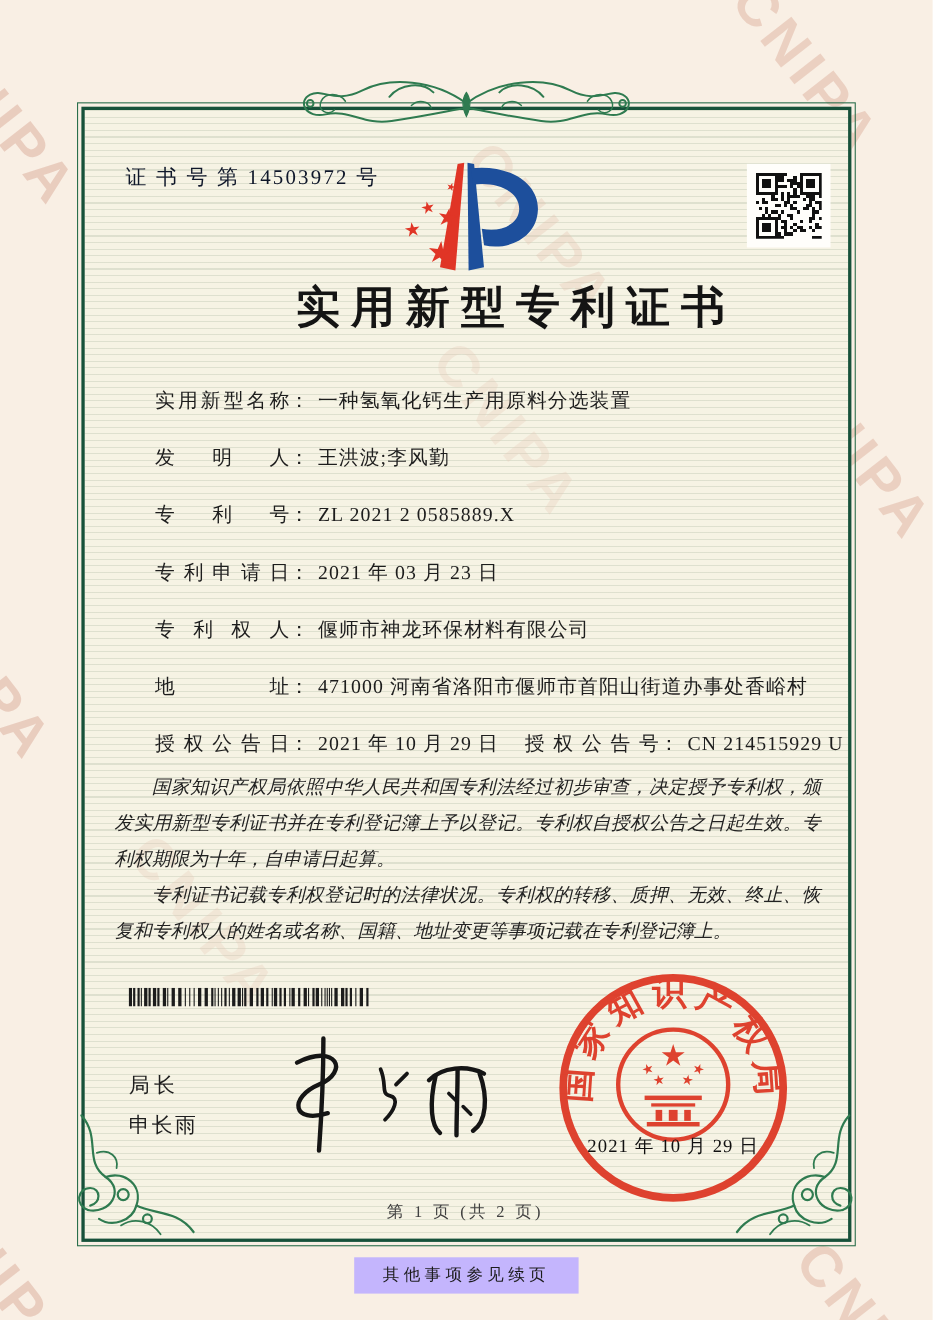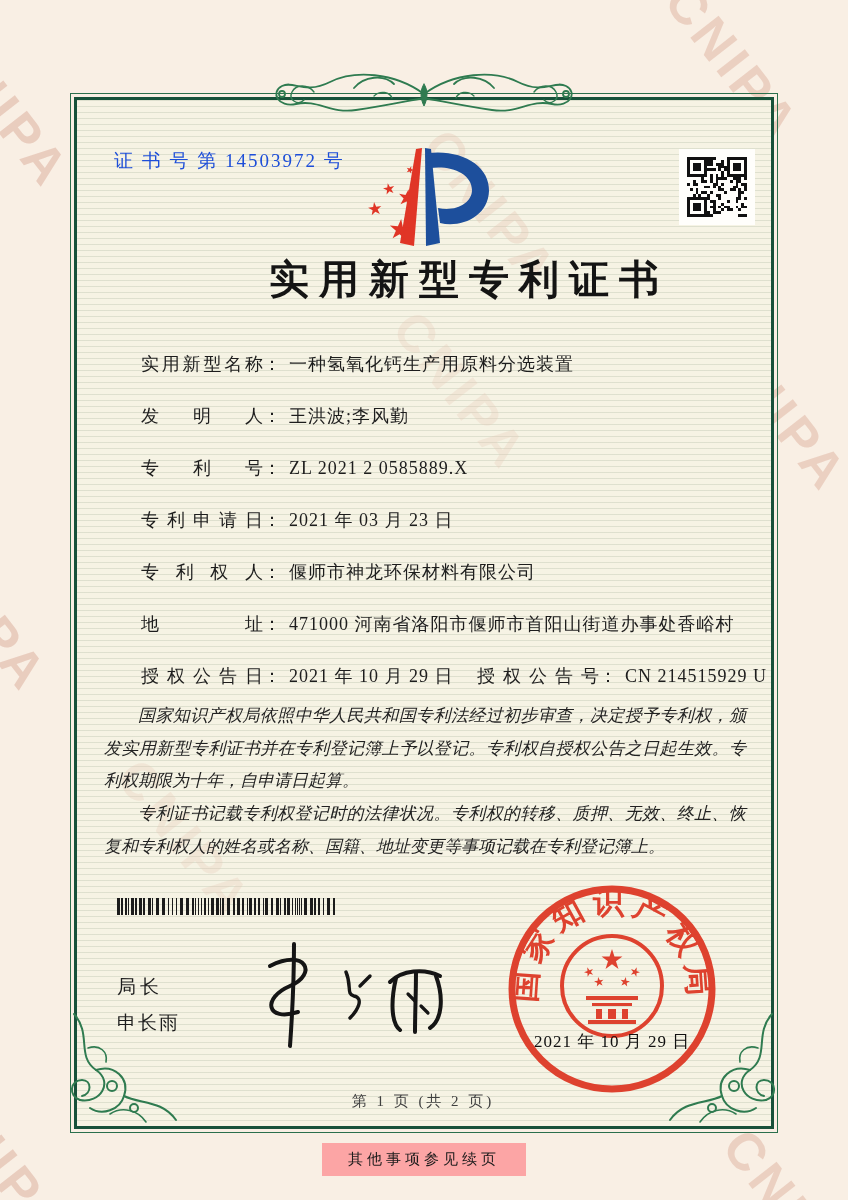--- a/index.html
+++ b/index.html
@@ -26,21 +26,21 @@
     border:1.5px solid #2b6f4c;z-index:2;}
   .frame-inner{position:absolute;left:3px;top:3px;right:3px;bottom:3px;
     border:3px solid #17513a;
     background:
       repeating-linear-gradient(180deg, rgba(167,180,157,.30) 0px, rgba(167,180,157,.30) 1px,
         rgba(0,0,0,0) 1px, rgba(0,0,0,0) 6px),
       #f6f3e4;}
   .orn{position:absolute;z-index:4;}
   
   .content{position:absolute;left:0;top:0;width:848px;height:1200px;z-index:4;}
-  .cert-no{position:absolute;left:114px;top:148px;font-size:19px;letter-spacing:2px;color:#1d4ed8;}
+  .cert-no{position:absolute;left:114px;top:148px;font-size:19px;letter-spacing:2px;color:#0f172a;}
   .logo{position:absolute;left:344px;top:140px;}
   .qr{position:absolute;left:679px;top:149px;width:76px;height:76px;background:#fffefb;
       display:flex;align-items:center;justify-content:center;}
   .title{position:absolute;left:70px;top:252px;width:798px;text-align:center;
       font-size:40px;font-weight:bold;letter-spacing:10px;color:#141414;}
   .fields{position:absolute;left:116px;top:352px;width:628px;font-size:18px;}
   .frow{height:52px;position:relative;white-space:nowrap;margin-left:25px;}
   .flabel{display:inline-block;width:122px;text-align:justify;text-align-last:justify;
       letter-spacing:0;vertical-align:top;}
   .fcolon{display:inline-block;margin-right:8px;}
@@ -52,21 +52,21 @@
   .barcode{position:absolute;left:117px;top:898px;}
   .signer-title{position:absolute;left:117px;top:974px;font-size:19px;letter-spacing:4px;}
   .signer-name{position:absolute;left:117px;top:1010px;font-size:19px;letter-spacing:2px;}
   .signature{position:absolute;left:218px;top:938px;}
   .seal{position:absolute;left:503px;top:880px;z-index:5;}
   .seal-date{position:absolute;left:512px;top:1030px;width:200px;text-align:center;
       font-size:17px;letter-spacing:1px;color:#101010;z-index:6;}
   .page-indicator{position:absolute;left:70px;top:1092px;width:706px;text-align:center;
       font-size:15px;letter-spacing:3px;color:#404040;}
   .footer-note{position:absolute;left:50%;transform:translateX(-50%);top:1143px;
-      background:#fca5a5;padding:7px 26px;font-size:15px;letter-spacing:4px;color:#1b1b1b;z-index:4;}
+      background:#c4b5fd;padding:7px 26px;font-size:15px;letter-spacing:4px;color:#1b1b1b;z-index:4;}
 </style>
 </head>
 <body>
 
 <div class="page">
 
   <div class="wm wm1">CNIPA</div>
   <div class="wm wm2">CNIPA</div>
   <div class="wm wm3">CNIPA</div>
   <div class="wm wm4">CNIPA</div>

